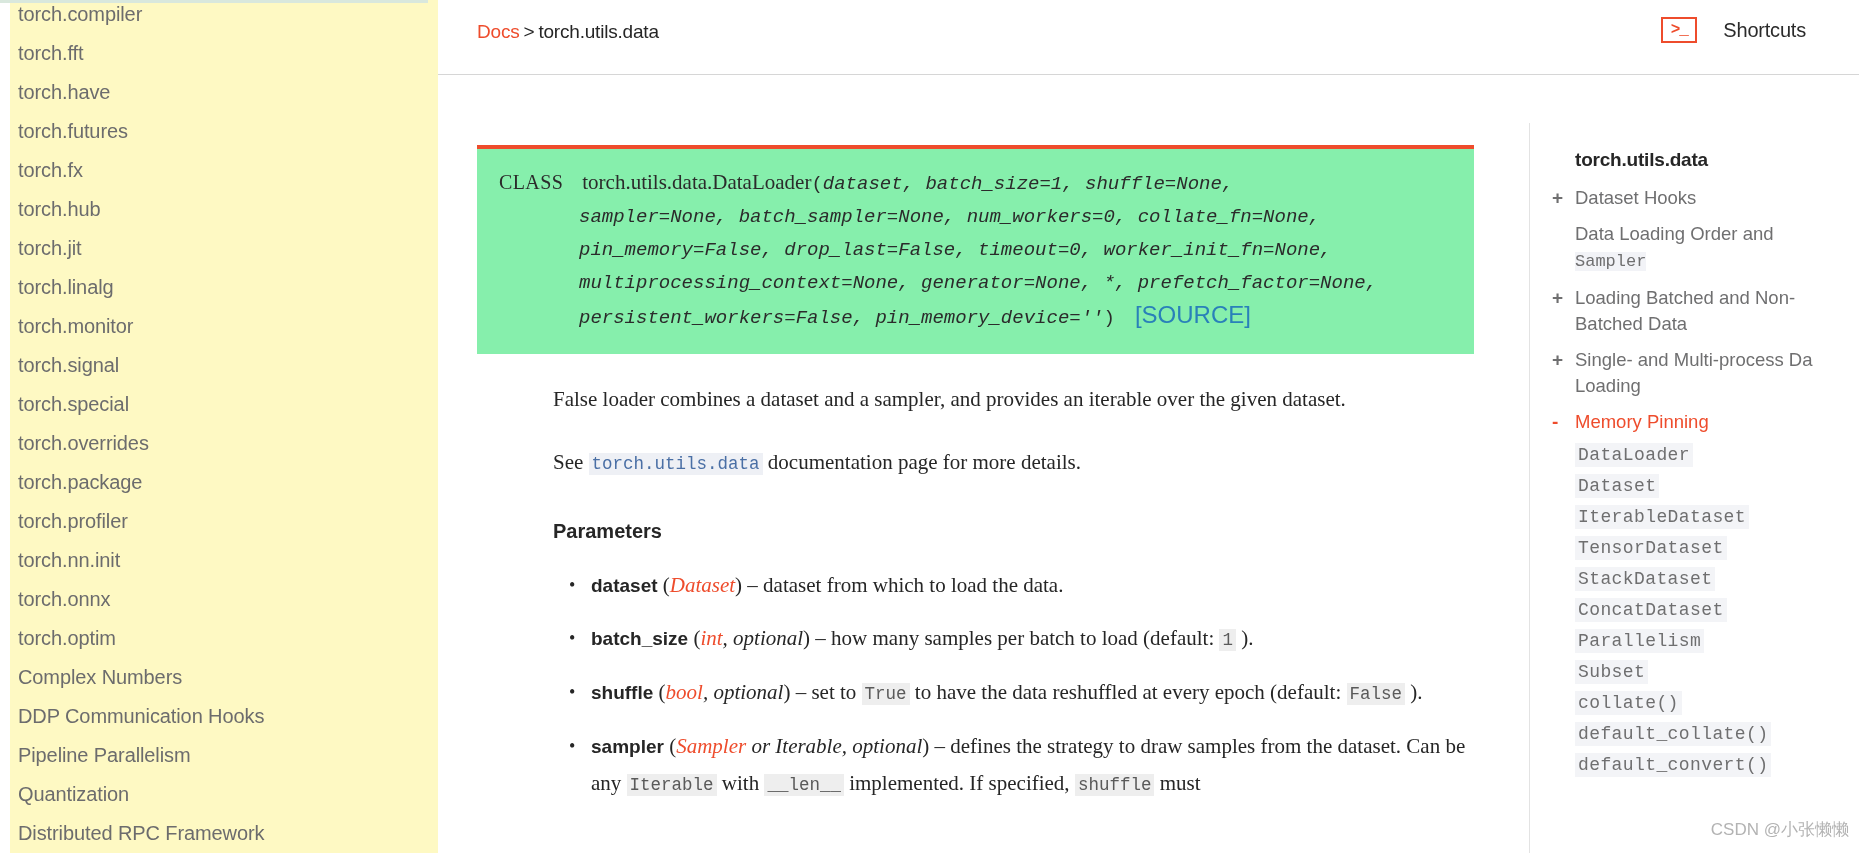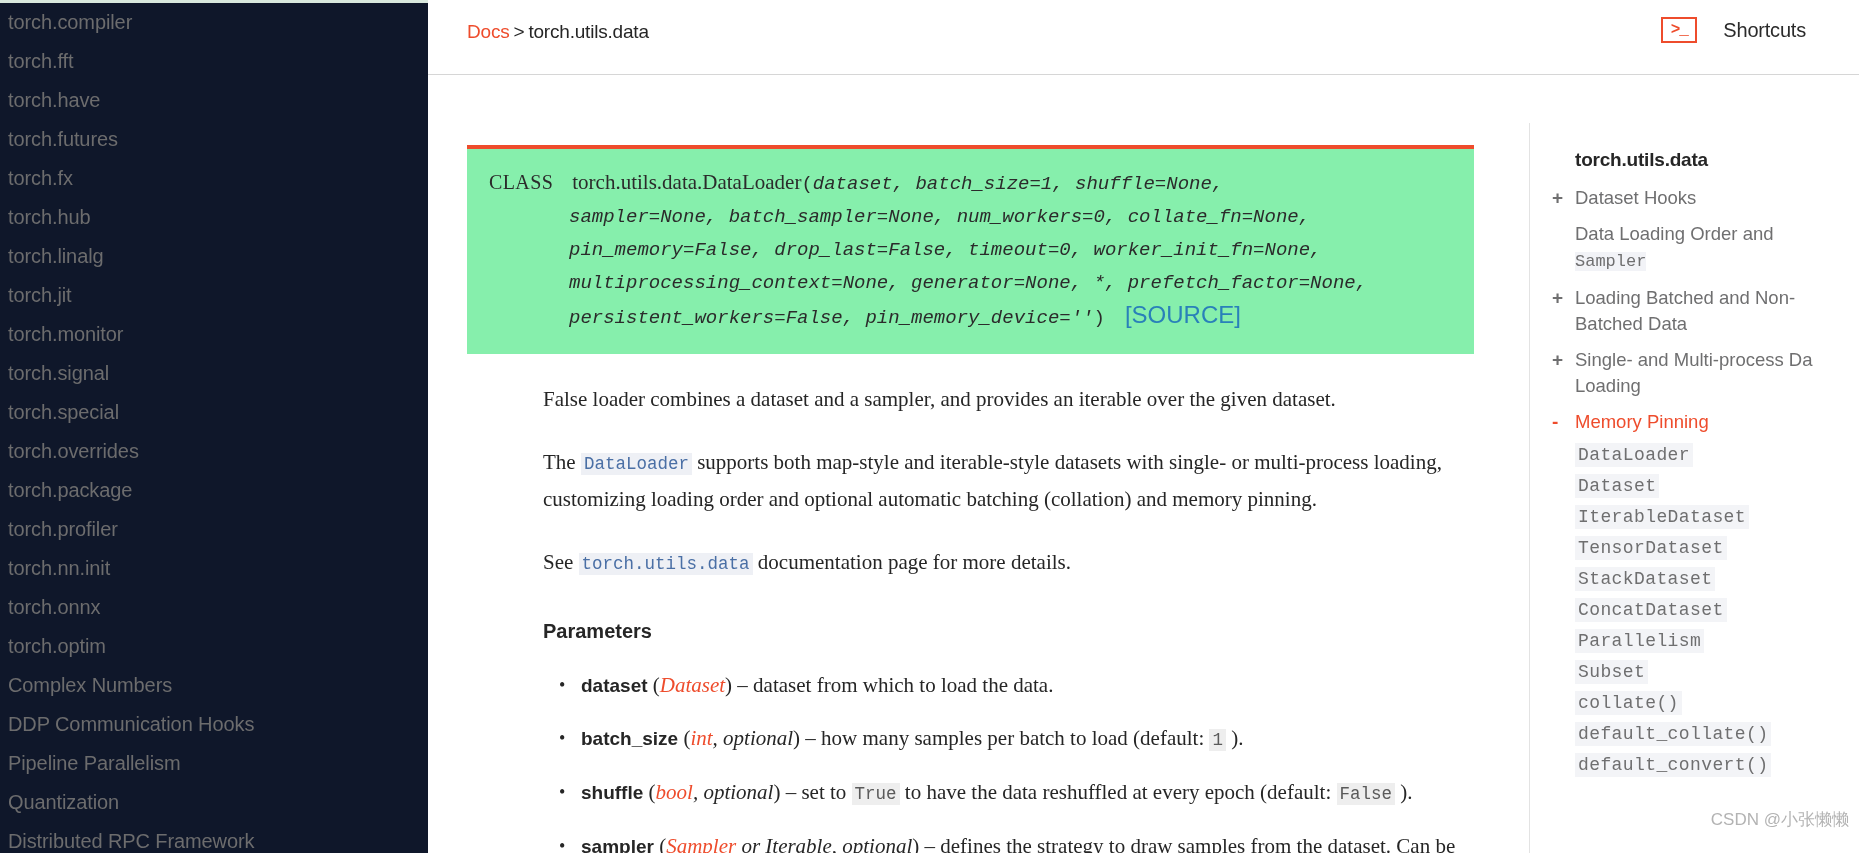--- a/index.html
+++ b/index.html
@@ -25,25 +25,26 @@
   .page {
     display: flex;
     width: 1859px;
     height: 853px;
   }
 
   
   .left-sidebar {
     width: 428px;
     min-width: 428px;
-    background: #0f172a;
-    padding-top: 16px;
+    background: #fef9c3;
+    padding-top: 8px;
     box-sizing: border-box;
     overflow: hidden;
     position: relative;
+    margin-left: 10px;
   }
   .nav-list {
     list-style: none;
     margin: 0;
     padding: 0;
   }
   .nav-item {
     font-size: 20px;
     color: #6c6c6d;
     padding: 8.5px 0 8.5px 8px;
@@ -310,43 +311,43 @@
     font-family: "Liberation Mono", monospace;
     font-size: 18px;
     background: #f3f4f7;
     color: #6f6f70;
     padding: 2px 3px;
     letter-spacing: 0.4px;
   }
   .watermark {
     position: absolute;
     right: 10px;
-    bottom: 22px;
+    bottom: 12px;
     font-size: 17px;
     color: #b3b3b3;
     white-space: nowrap;
   }
 </style>
 </head>
 <body>
 
 <div class="top-green-rule"></div>
 
 <div class="page">
 
   <nav class="left-sidebar">
     <ul class="nav-list" id="nav-list">
         <li class="nav-item"><span>torch.compiler</span></li>
         <li class="nav-item"><span>torch.fft</span></li>
         <li class="nav-item"><span>torch.have</span></li>
         <li class="nav-item"><span>torch.futures</span></li>
         <li class="nav-item"><span>torch.fx</span></li>
         <li class="nav-item"><span>torch.hub</span></li>
+        <li class="nav-item"><span>torch.jit</span></li>
         <li class="nav-item"><span>torch.linalg</span></li>
-        <li class="nav-item"><span>torch.jit</span></li>
         <li class="nav-item"><span>torch.monitor</span></li>
         <li class="nav-item"><span>torch.signal</span></li>
         <li class="nav-item"><span>torch.special</span></li>
         <li class="nav-item"><span>torch.overrides</span></li>
         <li class="nav-item"><span>torch.package</span></li>
         <li class="nav-item"><span>torch.profiler</span></li>
         <li class="nav-item"><span>torch.nn.init</span></li>
         <li class="nav-item"><span>torch.onnx</span></li>
         <li class="nav-item"><span>torch.optim</span></li>
         <li class="nav-item"><span>Complex Numbers</span></li>
@@ -389,25 +390,20 @@
           </div>
           <div class="sig-line">
             <span class="sig-indent"></span><span class="sig-param">persistent_workers=False, pin_memory_device=''</span><span class="sig-paren">)</span><span class="source-link">[SOURCE]</span>
           </div>
         </div>
 
         <div class="body-text">
 
           <p class="para">False loader combines a dataset and a sampler, and provides an iterable over the given dataset.</p>
 
-          <p class="para">
-            <span>The</span>
-            <code class="inline">DataLoader</code>
-            <span>supports both map-style and iterable-style datasets with single- or multi-process loading, customizing loading order and optional automatic batching (collation) and memory pinning.</span>
-          </p>
 
           <p class="para">
             <span>See</span>
             <code class="inline">torch.utils.data</code>
             <span>documentation page for more details.</span>
           </p>
 
           <div class="params-heading">Parameters</div>
 
           <ul class="param-list" id="param-list">

